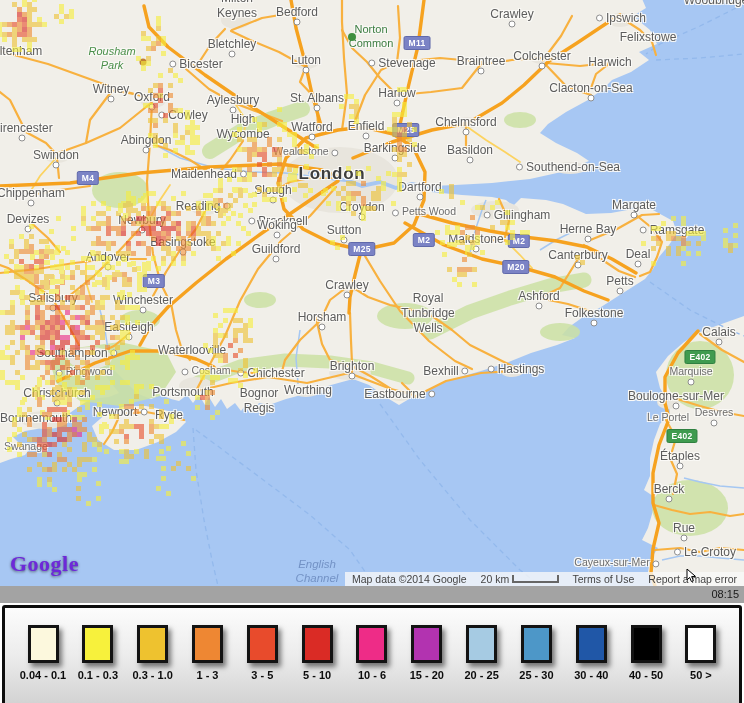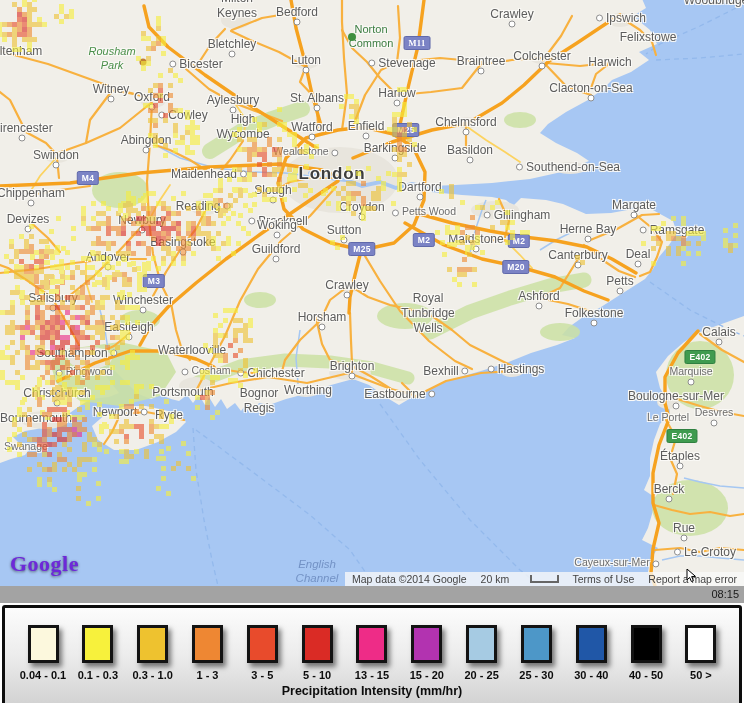--- a/index.html
+++ b/index.html
@@ -349,21 +349,21 @@
         <span class="lbl " style="left: 680px; top: 456px;">Étaples</span>
         <span class="bdot" style="left: 680px; top: 466px;"></span>
         <span class="lbl " style="left: 669px; top: 489px;">Berck</span>
         <span class="bdot" style="left: 669px; top: 499px;"></span>
         <span class="lbl " style="left: 684px; top: 528px;">Rue</span>
         <span class="bdot" style="left: 684px; top: 538px;"></span>
         <span class="lbl " style="left: 705px; top: 552px;"><i class="dot dl"></i>Le Crotoy</span>
         <span class="lbl s" style="left: 617px; top: 563px;">Cayeux-sur-Mer<i class="dot dr"></i></span>
         <span class="lbl w" style="left: 317px; top: 571px;">English
 Channel</span>
-        <span class="badge m" style="left: 417px; top: 43px; font-family: Liberation Serif, serif;">M11</span>
+        <span class="badge m" style="left: 417px; top: 43px;">M11</span>
         <span class="badge m" style="left: 406px; top: 130px;">M25</span>
         <span class="badge m" style="left: 362px; top: 249px;">M25</span>
         <span class="badge m" style="left: 88px; top: 178px;">M4</span>
         <span class="badge m" style="left: 154px; top: 281px;">M3</span>
         <span class="badge m" style="left: 424px; top: 240px;">M2</span>
         <span class="badge m" style="left: 519px; top: 241px;">M2</span>
         <span class="badge m" style="left: 516px; top: 267px;">M20</span>
         <span class="badge e" style="left: 700px; top: 357px;">E402</span>
         <span class="badge e" style="left: 682px; top: 436px;">E402</span>
         <span class="poi-icon" style="left: 352px; top: 37px; width: 8px; height: 8px; background: rgb(63, 143, 63);"></span>
@@ -1689,21 +1689,21 @@
           <rect x="330" y="240" width="5" height="5" fill="#f6ee3e"></rect>
           <rect x="335" y="245" width="5" height="5" fill="#f6ee3e"></rect>
           <rect x="340" y="235" width="5" height="5" fill="#f6ee3e"></rect>
         </g>
       </svg>
 
     <div id="chrome">
       <div id="google-logo">Google</div>
       <div id="attrib">
         <span>Map data ©2014 Google</span>
-        <span style="padding-right:21px;">20 km</span>
+        <span style="padding-right:3px;">20 km</span>
         <div id="scalebar"></div>
         <span class="attr-link">Terms of Use</span>
         <span class="attr-link">Report a map error</span>
       </div>
       <svg id="cursor-icon" width="12" height="14" viewBox="0 0 12 14">
         <polygon points="1,0 1,11 3.6,8.4 5.4,12.5 7.4,11.6 5.6,7.6 9.5,7.4" fill="#fff" stroke="#000" stroke-width="1"></polygon>
       </svg>
     </div>
   </div>
 
@@ -1733,21 +1733,21 @@
           <div class="bin">
             <div class="swatch" style="background: rgb(232, 75, 44);"></div>
             <div class="bin-label">3 - 5</div>
           </div>
           <div class="bin">
             <div class="swatch" style="background: rgb(218, 43, 37);"></div>
             <div class="bin-label">5 - 10</div>
           </div>
           <div class="bin">
             <div class="swatch" style="background: rgb(238, 44, 135);"></div>
-            <div class="bin-label">13 - 15</div>
+            <div class="bin-label">10 - 6</div>
           </div>
           <div class="bin">
             <div class="swatch" style="background: rgb(178, 51, 176);"></div>
             <div class="bin-label">15 - 20</div>
           </div>
           <div class="bin">
             <div class="swatch" style="background: rgb(166, 203, 227);"></div>
             <div class="bin-label">20 - 25</div>
           </div>
           <div class="bin">
@@ -1760,17 +1760,16 @@
           </div>
           <div class="bin">
             <div class="swatch" style="background: rgb(0, 0, 0);"></div>
             <div class="bin-label">40 - 50</div>
           </div>
           <div class="bin">
             <div class="swatch" style="background: rgb(255, 255, 255);"></div>
             <div class="bin-label">50 &gt;</div>
           </div>
         </div>
-      <div id="legend-title">Precipitation Intensity (mm/hr)</div>
     </div>
   </div>
 
 </div>
 
 </body></html>

